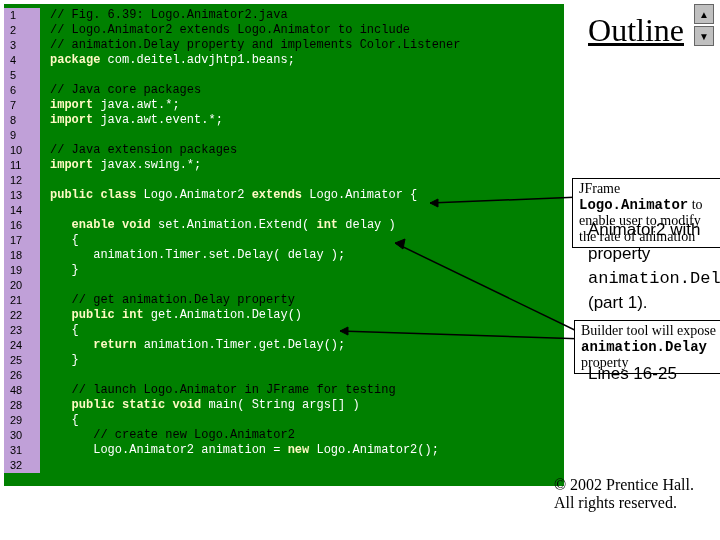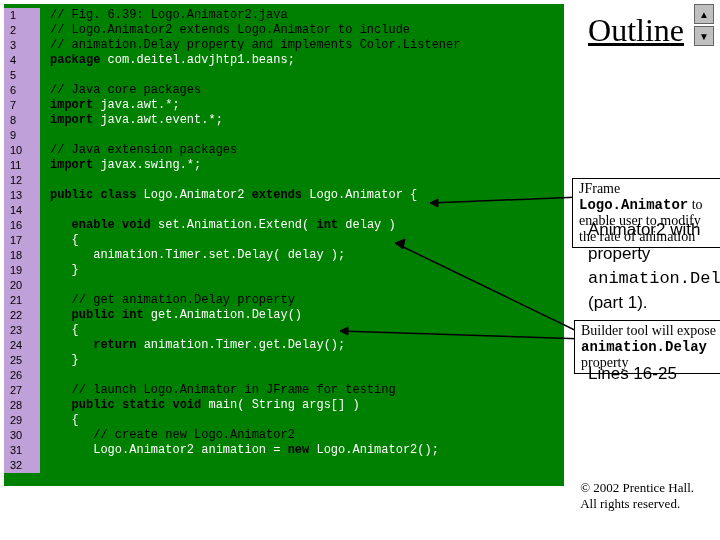--- a/index.html
+++ b/index.html
@@ -53,21 +53,21 @@
   .ln {
     width: 30px;
     text-align: left;
     padding-left: 6px;
     background: #c0a0d8;
     color: #000;
     font-family: Arial, sans-serif;
     font-size: 11px;
     margin-right: 10px;
   }
-  .kw { color: #000000; font-weight: bold; }
+  .kw { color: #fef9c3; font-weight: bold; }
   .cm { color: #000000; font-weight: normal; }
   .pl { color: #ffffff; font-weight: normal; }
   .callout {
     position: absolute;
     background: #fff;
     border: 1px solid #000;
     font-family: "Times New Roman", serif;
     font-size: 14px;
     padding: 2px 6px;
   }
@@ -77,21 +77,21 @@
     font-family: Arial, sans-serif;
     font-size: 17px;
     line-height: 24px;
   }
   .sidetext .mono { font-family: "Courier New", monospace; }
   .footer {
     position: absolute;
     bottom: 28px;
     right: 26px;
     font-family: "Times New Roman", serif;
-    font-size: 13px;
+    font-size: 16px;
     text-align: left;
   }
   .arrow {
     position: absolute;
     stroke: #000;
     fill: #000;
   }
 </style>
 </head>
 <body>
@@ -119,21 +119,21 @@
     <div class="coderow"><span class="ln">17</span><span>   <span class="pl">{</span></span></div>
     <div class="coderow"><span class="ln">18</span><span>      <span class="pl">animation.Timer.set.Delay( delay );</span></span></div>
     <div class="coderow"><span class="ln">19</span><span>   <span class="pl">}</span></span></div>
     <div class="coderow"><span class="ln">20</span><span></span></div>
     <div class="coderow"><span class="ln">21</span><span>   <span class="cm">// get animation.Delay property</span></span></div>
     <div class="coderow"><span class="ln">22</span><span>   <span class="kw">public int</span><span class="pl"> get.Animation.Delay()</span></span></div>
     <div class="coderow"><span class="ln">23</span><span>   <span class="pl">{</span></span></div>
     <div class="coderow"><span class="ln">24</span><span>      <span class="kw">return</span><span class="pl"> animation.Timer.get.Delay();</span></span></div>
     <div class="coderow"><span class="ln">25</span><span>   <span class="pl">}</span></span></div>
     <div class="coderow"><span class="ln">26</span><span></span></div>
-    <div class="coderow"><span class="ln">27</span><span>   <span class="cm">// launch Logo.Animator in JFrame for testing</span></span></div>
+    <div class="coderow"><span class="ln">48</span><span>   <span class="cm">// launch Logo.Animator in JFrame for testing</span></span></div>
     <div class="coderow"><span class="ln">28</span><span>   <span class="kw">public static void</span><span class="pl"> main( String args[] )</span></span></div>
     <div class="coderow"><span class="ln">29</span><span>   <span class="pl">{</span></span></div>
     <div class="coderow"><span class="ln">30</span><span>      <span class="cm">// create new Logo.Animator2</span></span></div>
     <div class="coderow"><span class="ln">31</span><span>      <span class="pl">Logo.Animator2 animation = </span><span class="kw">new</span><span class="pl"> Logo.Animator2();</span></span></div>
     <div class="coderow"><span class="ln">32</span><span></span></div>
   </div>
 
 <svg class="arrow" style="left:430px; top:195px;" width="155" height="20">
   <line x1="0" y1="8" x2="150" y2="2" stroke="#000" stroke-width="1.5"></line>
   <polygon points="0,8 8,4 8,12"></polygon>

